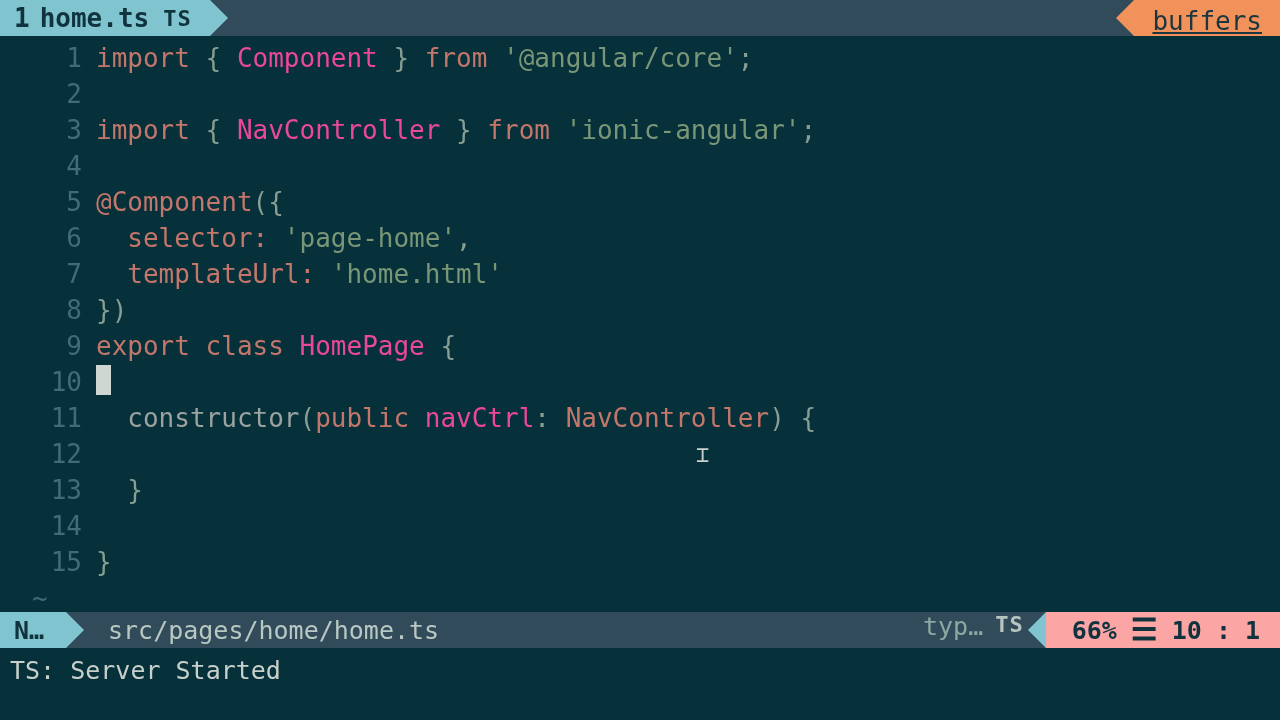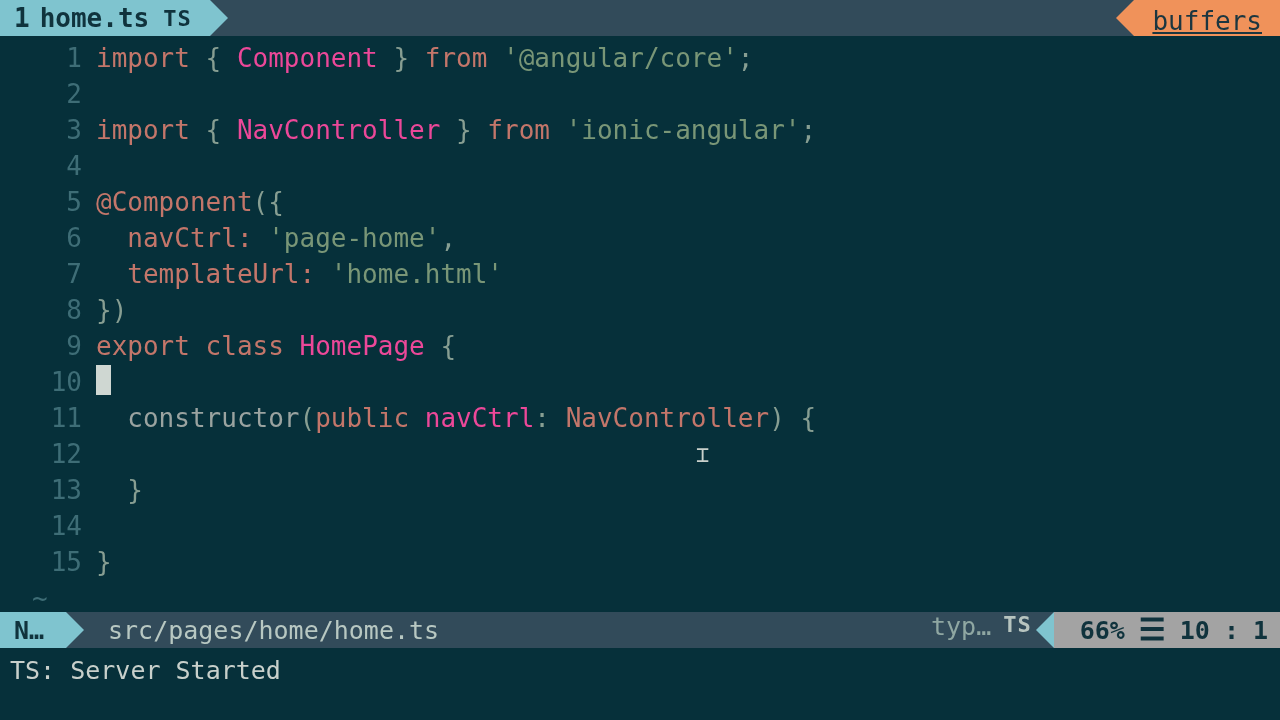--- a/index.html
+++ b/index.html
@@ -133,23 +133,23 @@
     display: flex; align-items: stretch;
   }
   .seg-ft {
     display: flex; align-items: flex-start;
     padding: 0 22px 0 18px;
     color: #8fa7a2;
     gap: 12px;
   }
   .seg-ft .badge { font-weight: 800; color: #b7c4bf; letter-spacing: 1px; font-size: 22px; }
   .seg-pos {
-    background: #a3a3a3; color: #10333d;
-    display: flex; align-items: center;
-    padding: 0 12px 0 26px;
+    background: #fca5a5; color: #10333d;
+    display: flex; align-items: center;
+    padding: 0 20px 0 26px;
     position: relative;
     font-weight: 600;
     gap: 14px;
   }
   .seg-pos::before {
     content: "";
     position: absolute; left: -18px; top: 0;
     border-top: 18px solid transparent;
     border-bottom: 18px solid transparent;
     border-right: 18px solid #7fc4cf;
@@ -200,21 +200,21 @@
       <div class="code"></div>
     </div>
 
   <div class="line">
       <div class="gutter">5</div>
     <div class="code"><span class="dec">@Component</span><span class="pun">({</span></div>
     </div>
 
   <div class="line">
       <div class="gutter">6</div>
-    <div class="code"><span>  </span><span class="key">navCtrl:</span><span> </span><span class="str">'page-home'</span><span class="pun">,</span></div>
+    <div class="code"><span>  </span><span class="key">selector:</span><span> </span><span class="str">'page-home'</span><span class="pun">,</span></div>
     </div>
 
   <div class="line">
       <div class="gutter">7</div>
     <div class="code"><span>  </span><span class="key">templateUrl:</span><span> </span><span class="str">'home.html'</span></div>
     </div>
 
   <div class="line">
       <div class="gutter">8</div>
     <div class="code"><span class="pun">})</span></div>

